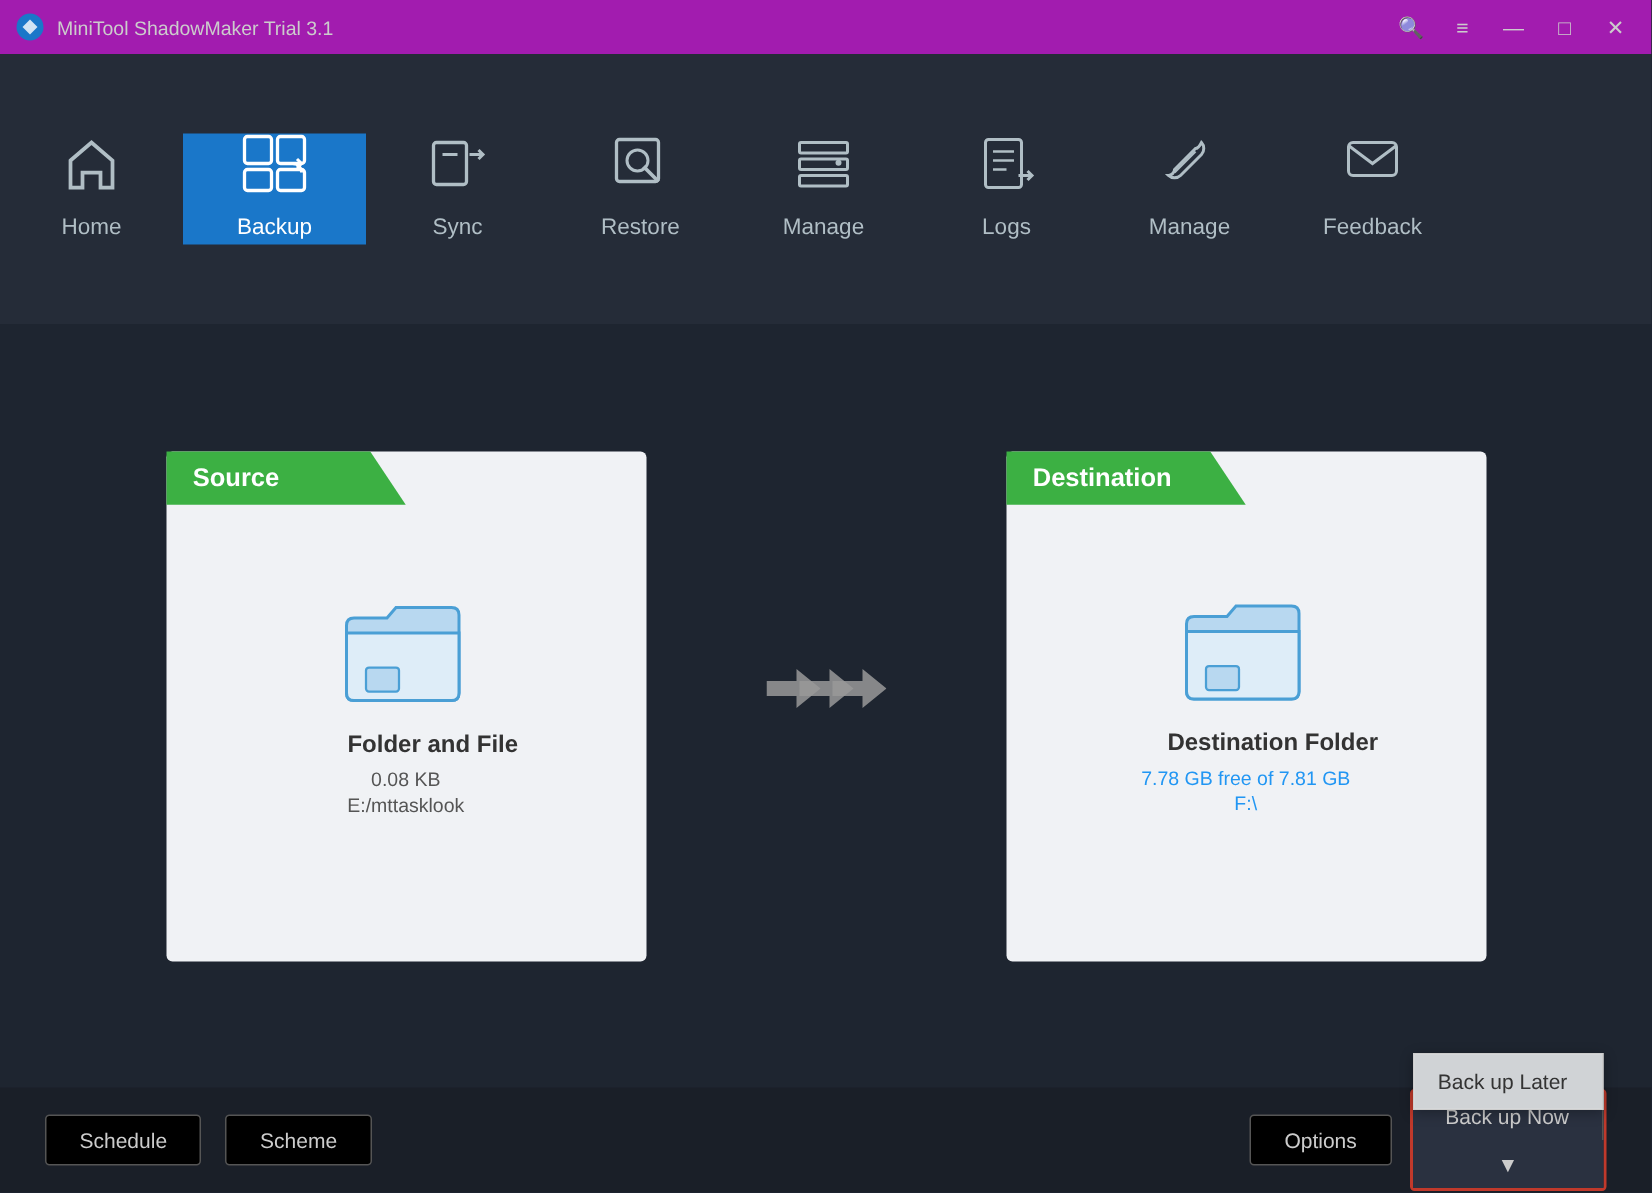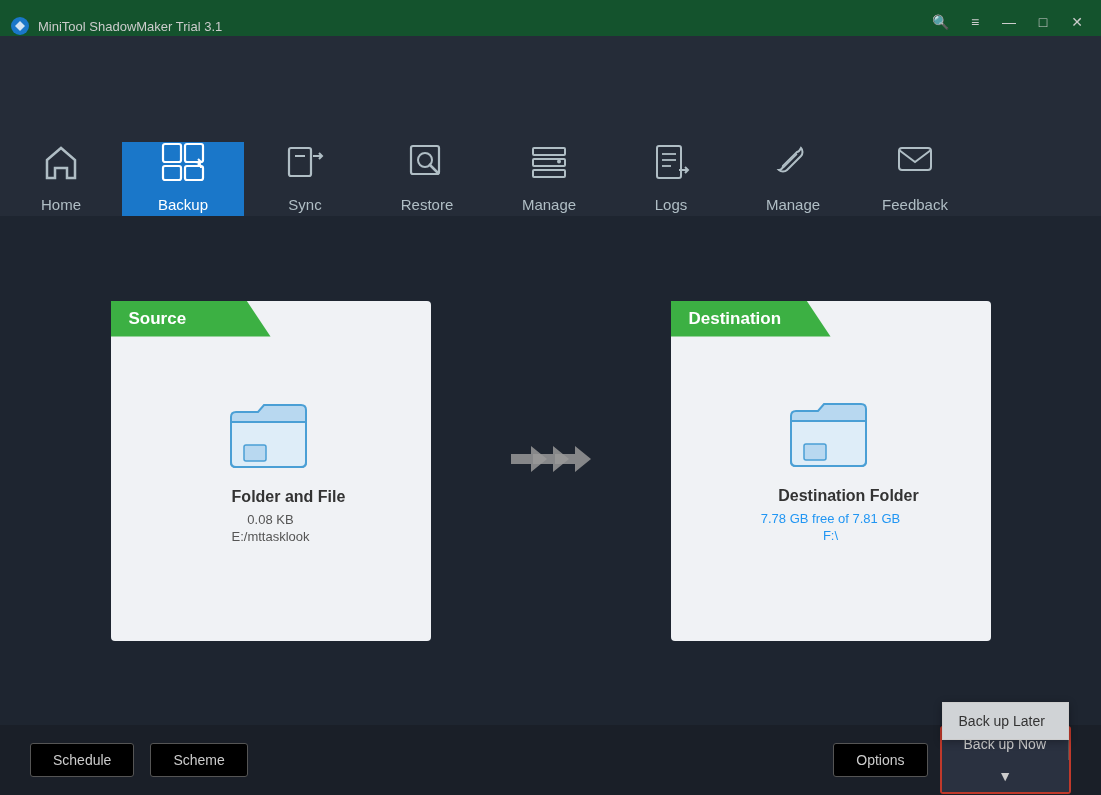--- a/index.html
+++ b/index.html
@@ -8,23 +8,23 @@
       height: 795px;
       background: #1e2530;
       font-family: 'Segoe UI', Arial, sans-serif;
       overflow: hidden;
       color: #ccc;
     }
 
     
     #title-bar {
       height: 36px;
-      background: #14532d;
-      display: flex;
-      align-items: flex-end;
+      background: #a21caf;
+      display: flex;
+      align-items: center;
       padding: 0 10px;
       justify-content: space-between;
       user-select: none;
       gap: 40px;
     }
     #title-bar-left {
       display: flex;
       align-items: center;
       gap: 8px;
     }
@@ -53,21 +53,21 @@
       justify-content: center;
       font-size: 14px;
       border-radius: 3px;
     }
 
     
     #nav-bar {
       height: 180px;
       background: #252c38;
       display: flex;
-      align-items: flex-end;
+      align-items: center;
     }
     .nav-item {
       display: flex;
       flex-direction: column;
       align-items: center;
       justify-content: center;
       width: 122px;
       cursor: pointer;
       color: #b0bec5;
       font-size: 14px;

